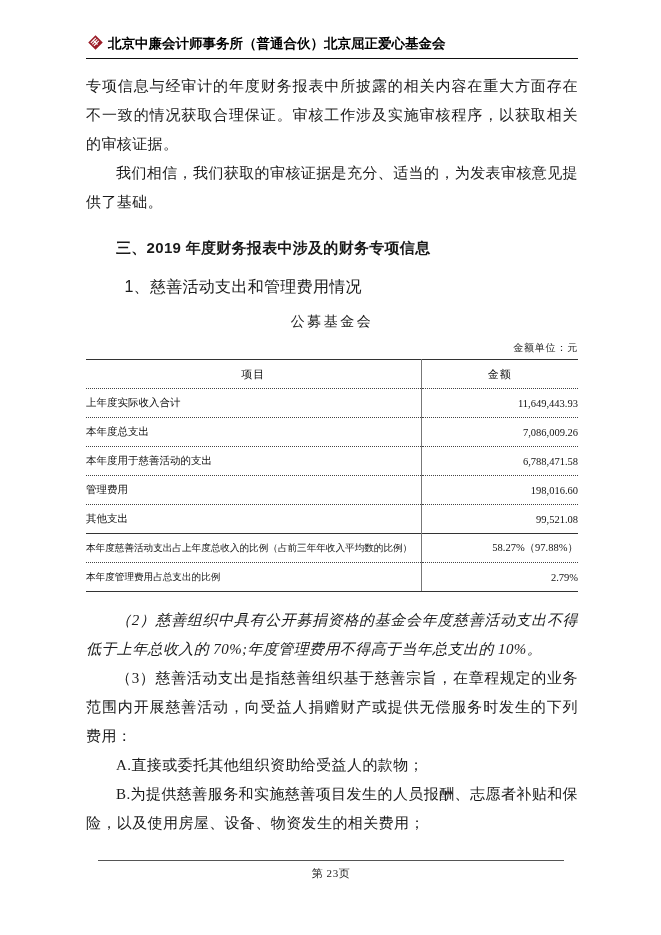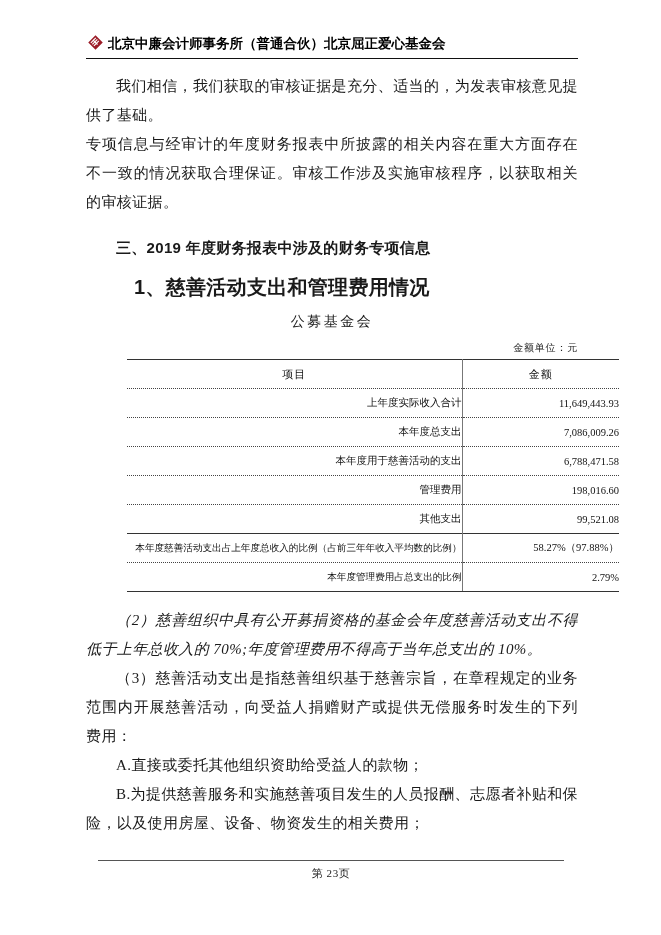--- a/index.html
+++ b/index.html
@@ -74,23 +74,23 @@
     margin: 16px 0 0 0;
     font-size: 15px;
     line-height: 29px;
     font-weight: bold;
     font-family: "Liberation Sans", "DejaVu Sans", sans-serif;
     text-indent: 2em;
     letter-spacing: 0.3px;
   }
   h4.sub-head {
     margin: 11px 0 0 0;
-    font-size: 20px;
+    font-size: 16px;
     line-height: 28px;
-    font-weight: bold;
+    font-weight: normal;
     font-family: "Liberation Sans", "DejaVu Sans", sans-serif;
     text-indent: 2.4em;
     letter-spacing: 0.3px;
   }
   .table-caption {
     margin: 8px 0 0 0;
     font-size: 14px;
     line-height: 26px;
     text-align: center;
     letter-spacing: 2.5px;
@@ -103,41 +103,39 @@
     color: #222;
   }
 
   
   table.fin {
     width: 492px;
     border-collapse: collapse;
     table-layout: fixed;
     font-size: 10.5px;
     color: #111;
-    margin-left: 41px;
   }
   table.fin col.c-item { width: 335px; }
   table.fin col.c-amt  { width: 157px; }
 
   table.fin th, table.fin td {
     padding: 0;
     height: 28px;
     vertical-align: middle;
     font-weight: normal;
   }
   table.fin thead th {
     text-align: center;
     font-size: 11px;
     border-top: 1.4px solid #333;
     border-bottom: 1px dotted #444;
     letter-spacing: 1px;
   }
   table.fin tbody td {
     border-bottom: 1px dotted #444;
-    text-align: right;
   }
   table.fin tr.ratio-start td {
     border-top: 1.4px solid #333;
   }
   table.fin tr:last-child td {
     border-bottom: 1.4px solid #333;
   }
   td.item, th.item {
     padding-left: 9px;
     text-align: left;
@@ -180,23 +178,23 @@
           <rect x="7.6" y="12.8" width="8.8" height="1.5" fill="#ffffff"></rect>
           <rect x="11.3" y="7.4" width="1.4" height="8.2" fill="#ffffff"></rect>
         </g>
       </svg>
     </span>
     <span class="letterhead-title">北京中廉会计师事务所（普通合伙）北京屈正爱心基金会</span>
   </div>
 
   <div class="content">
 
+    <p class="para">专项信息与经审计的年度财务报表中所披露的相关内容在重大方面存在不一致的情况获取合理保证。审核工作涉及实施审核程序，以获取相关的审核证据。</p>
+
     <p class="para indent">我们相信，我们获取的审核证据是充分、适当的，为发表审核意见提供了基础。</p>
-
-    <p class="para">专项信息与经审计的年度财务报表中所披露的相关内容在重大方面存在不一致的情况获取合理保证。审核工作涉及实施审核程序，以获取相关的审核证据。</p>
 
     <h3 class="sec-head">三、2019 年度财务报表中涉及的财务专项信息</h3>
 
     <h4 class="sub-head">1、慈善活动支出和管理费用情况</h4>
 
     <p class="table-caption">公募基金会</p>
 
     <p class="unit-line">金额单位：元</p>
 
     <table class="fin">

